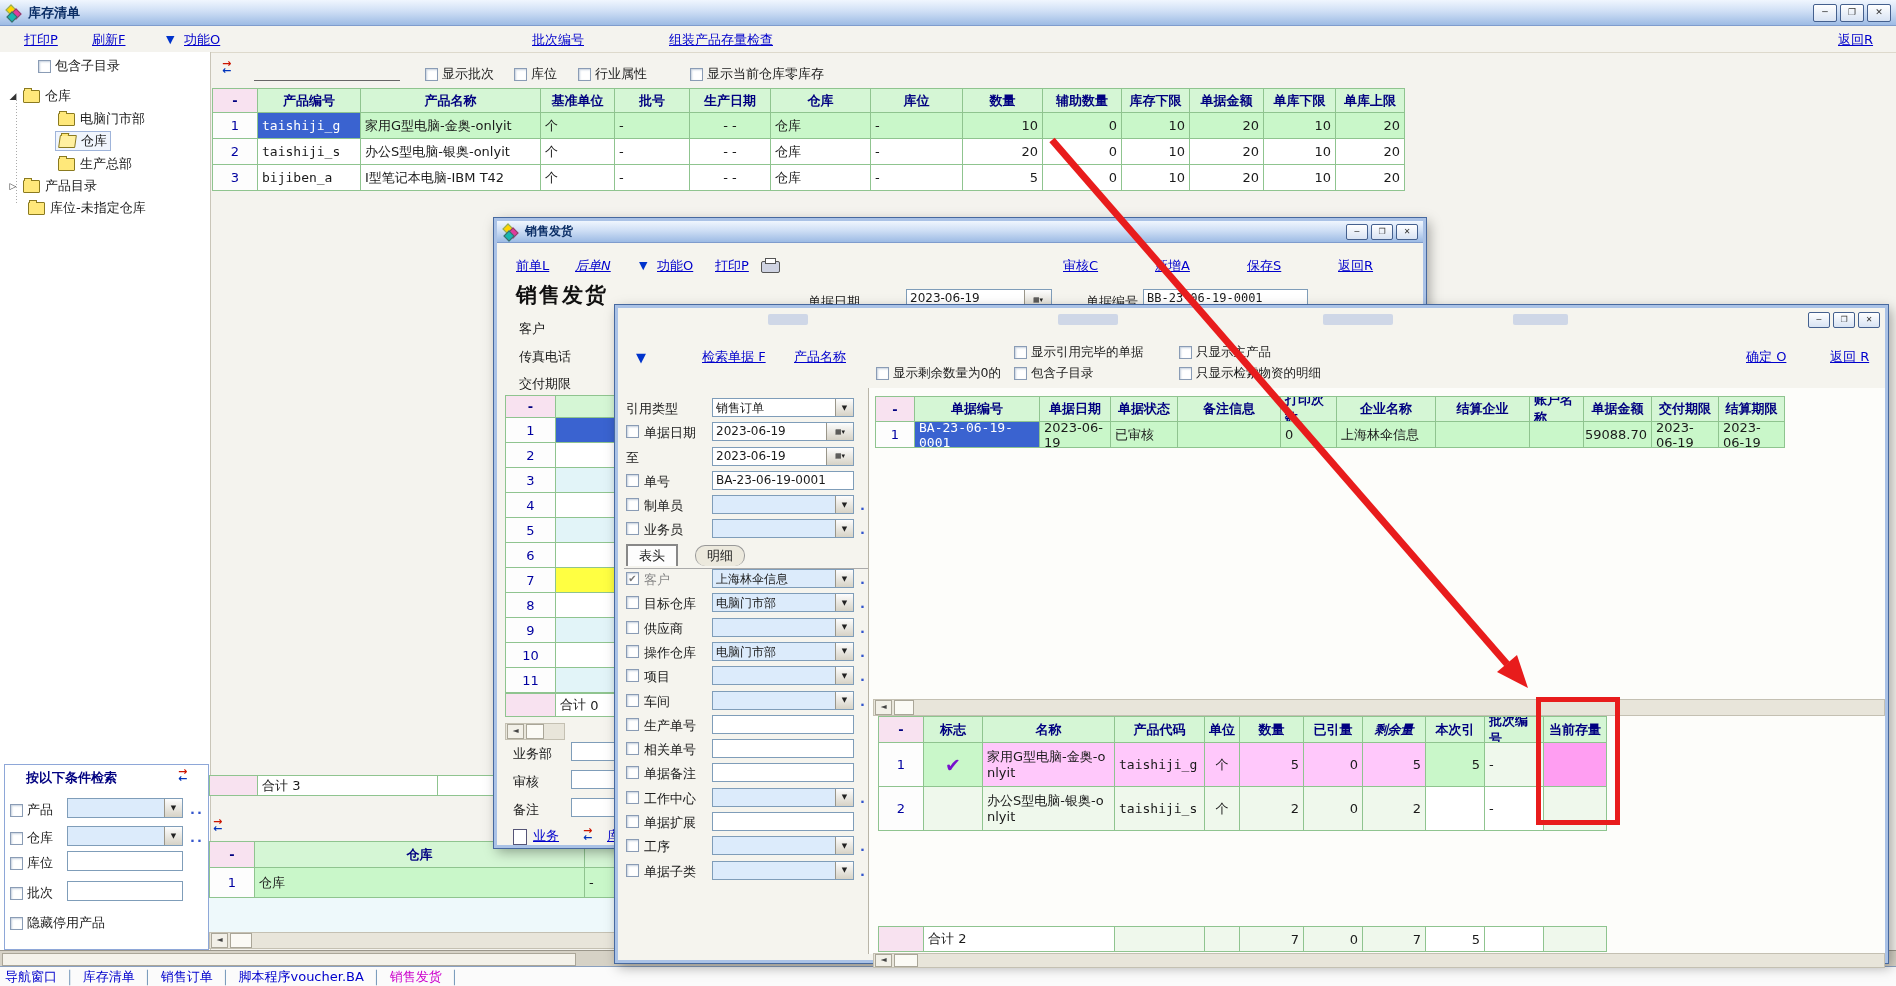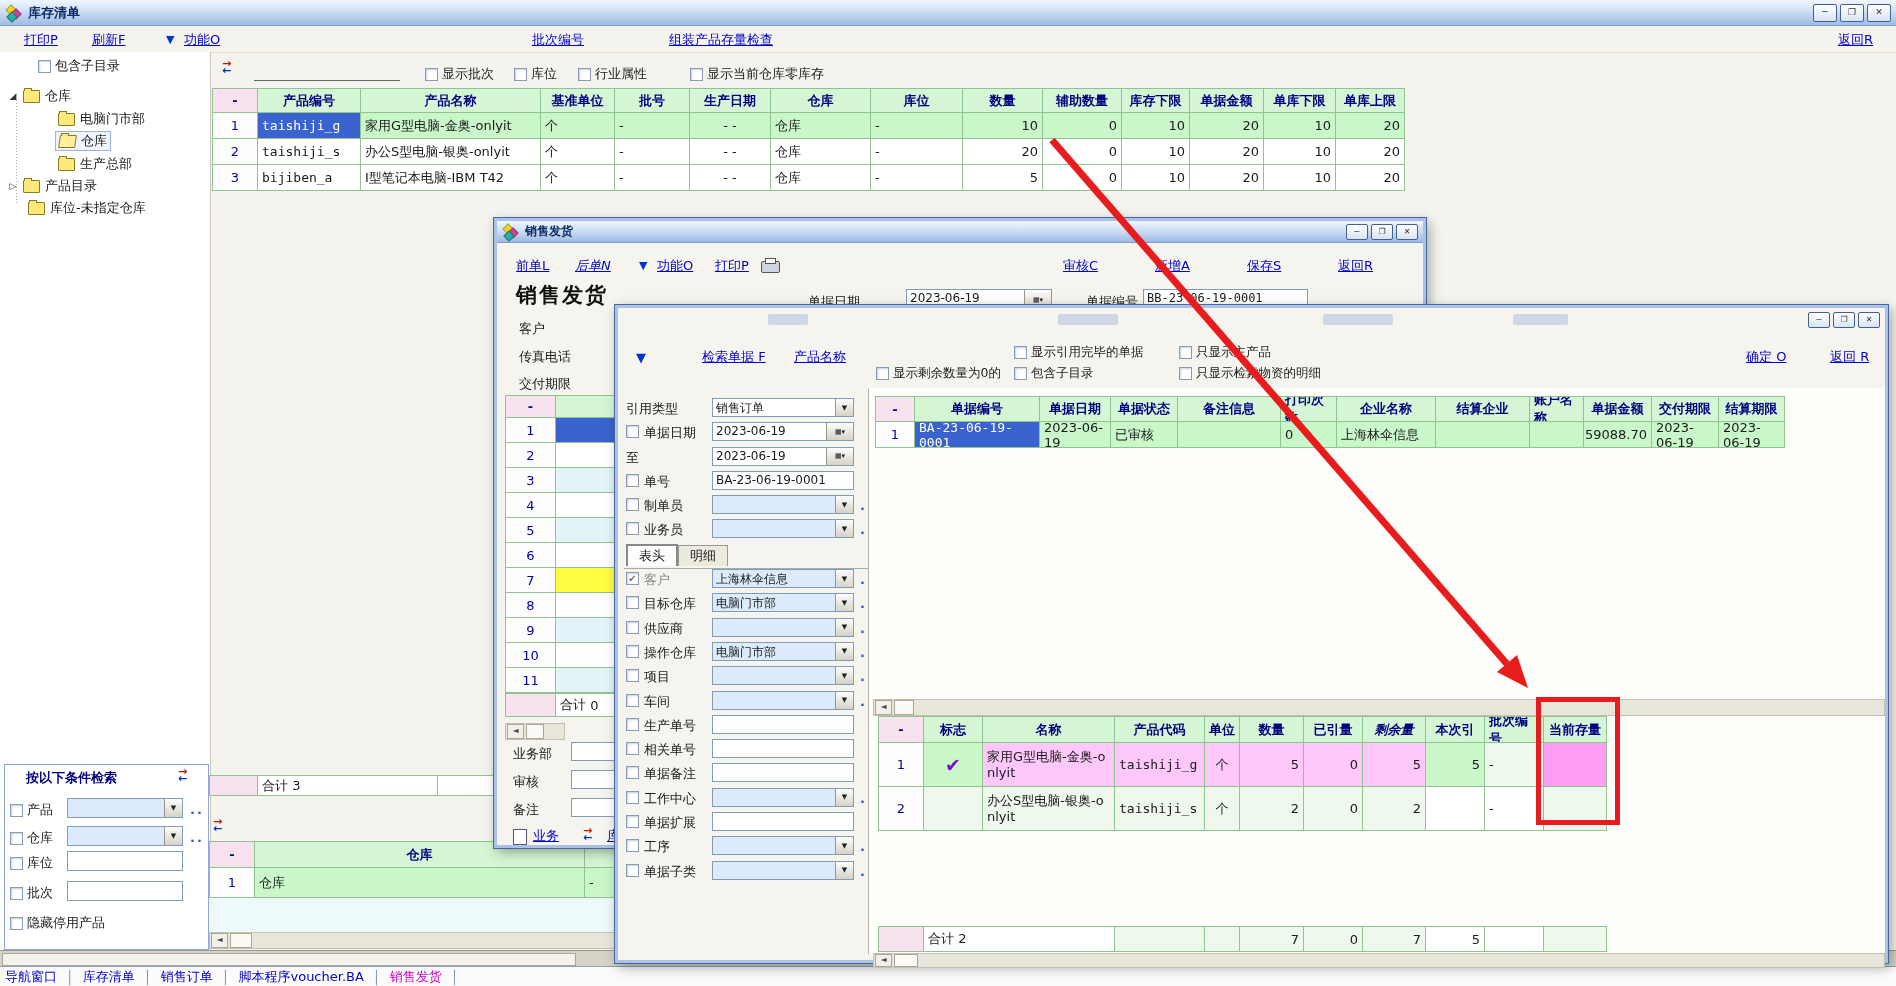--- a/index.html
+++ b/index.html
@@ -518,21 +518,21 @@
           <span class="flabel">制单员</span>
           <div class="inp blue"><span></span><span class="dbtn">▼</span></div>
           <span class="dots">..</span>
         </div>
         <div class="frow">
           <span class="cb"></span>
           <span class="flabel">业务员</span>
           <div class="inp blue"><span></span><span class="dbtn">▼</span></div>
           <span class="dots">..</span>
         </div>
-        <div class="frow" style="border-bottom: 1px solid rgb(170, 170, 170);"><span class="tab active" style="margin-left: 2px;">表头</span><span class="tab" style="margin-left: 0;">明细</span></div>
+        <div class="frow" style="border-bottom: 1px solid rgb(170, 170, 170);"><span class="tab active" style="margin-left: 2px;">表头</span><span class="tab" style="margin-left: 17px; border-radius: 10px;">明细</span></div>
         <div class="frow">
           <span class="cb checked"></span>
           <span class="flabel" style="color: rgb(136, 136, 136);">客户</span>
           <div class="inp blue"><span>上海林伞信息</span><span class="dbtn">▼</span></div>
           <span class="dots">..</span>
         </div>
         <div class="frow">
           <span class="cb"></span>
           <span class="flabel">目标仓库</span>
           <div class="inp blue"><span>电脑门市部</span><span class="dbtn">▼</span></div>

